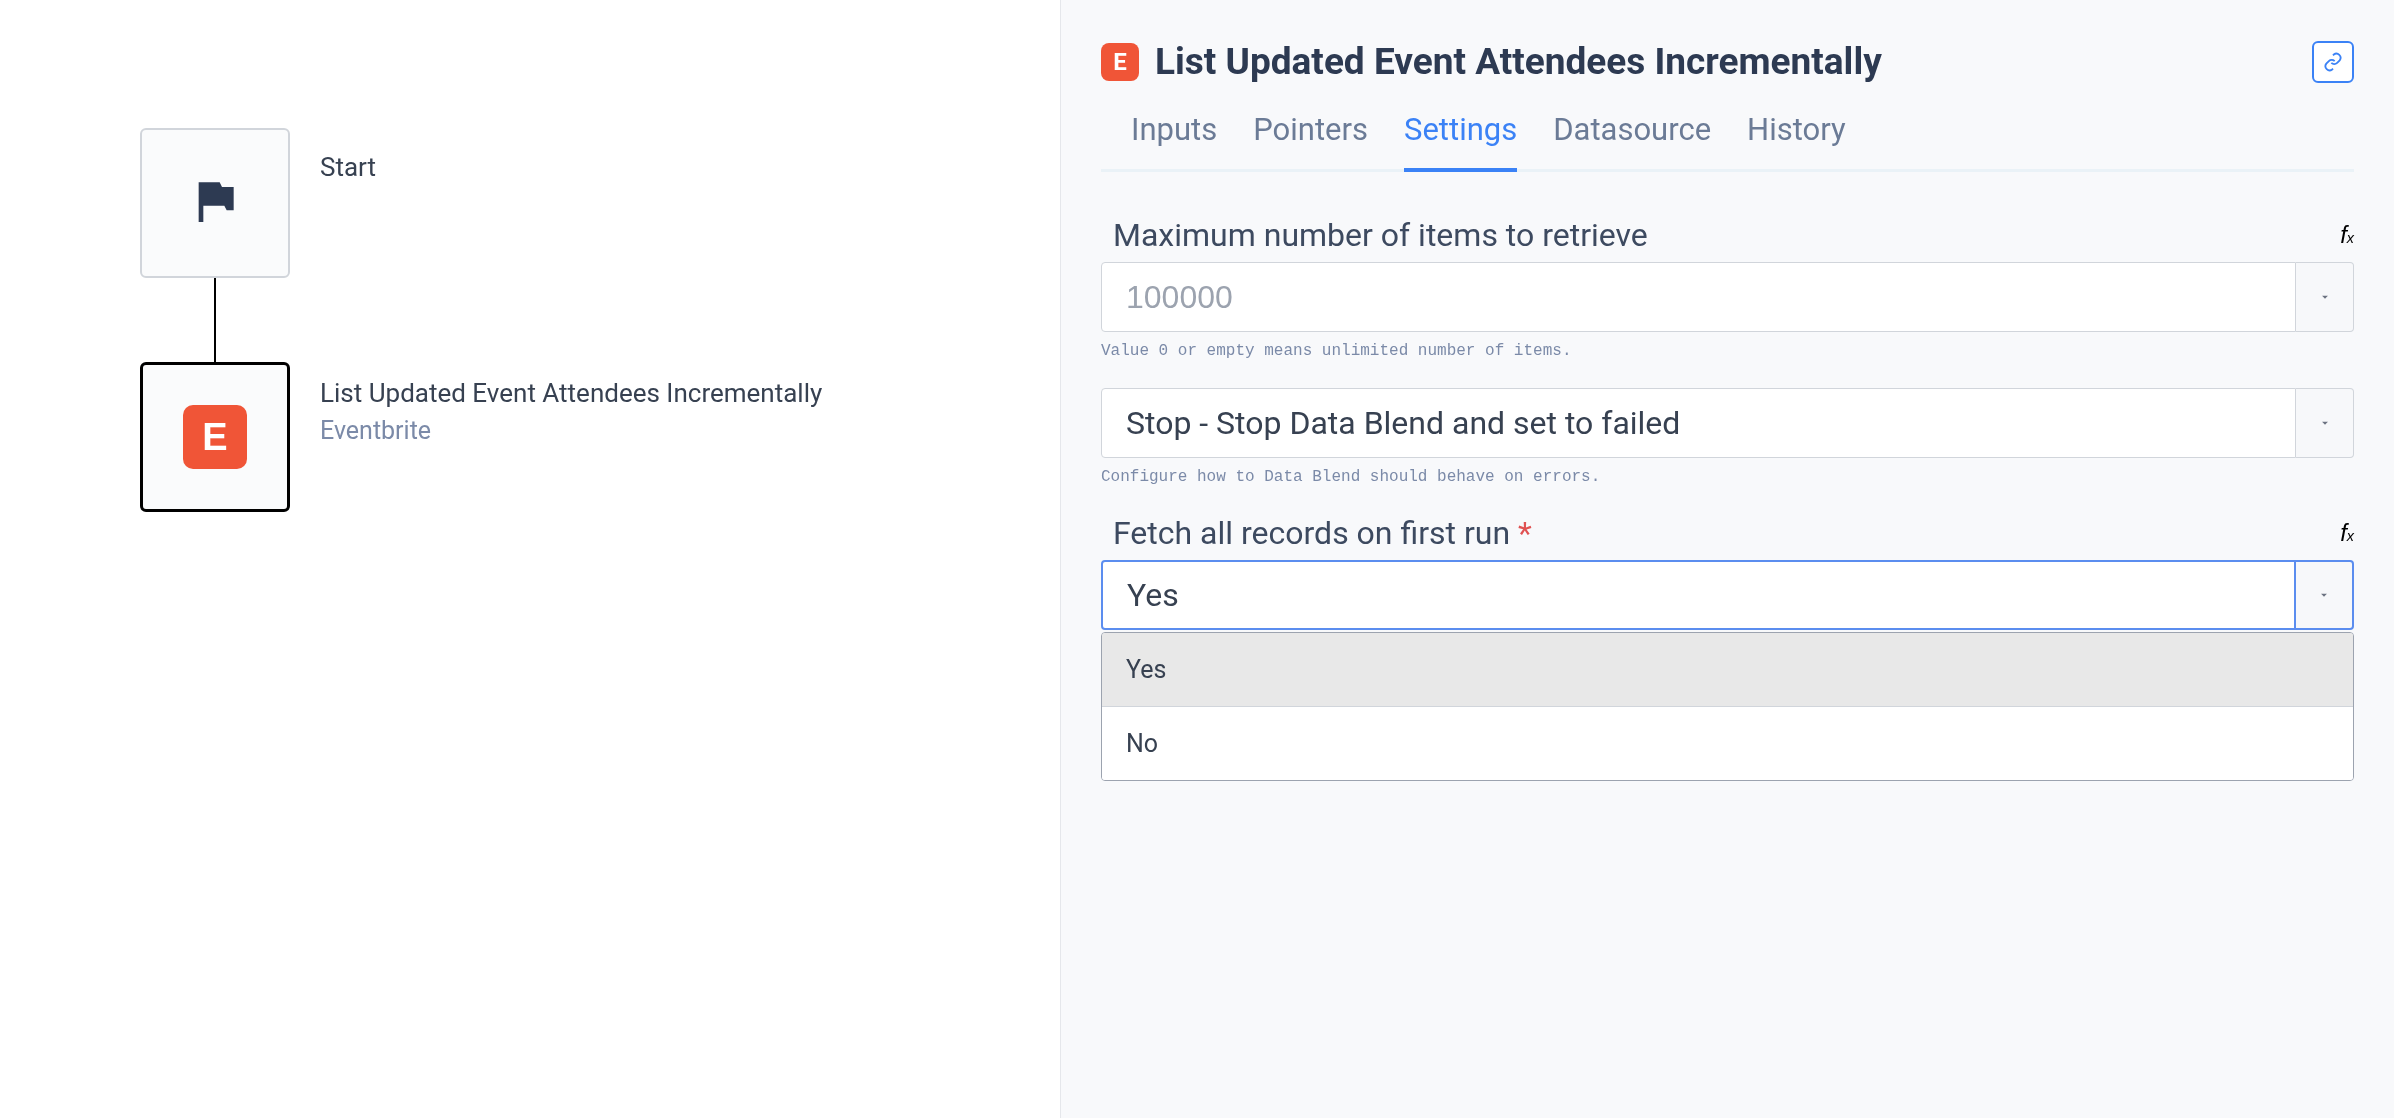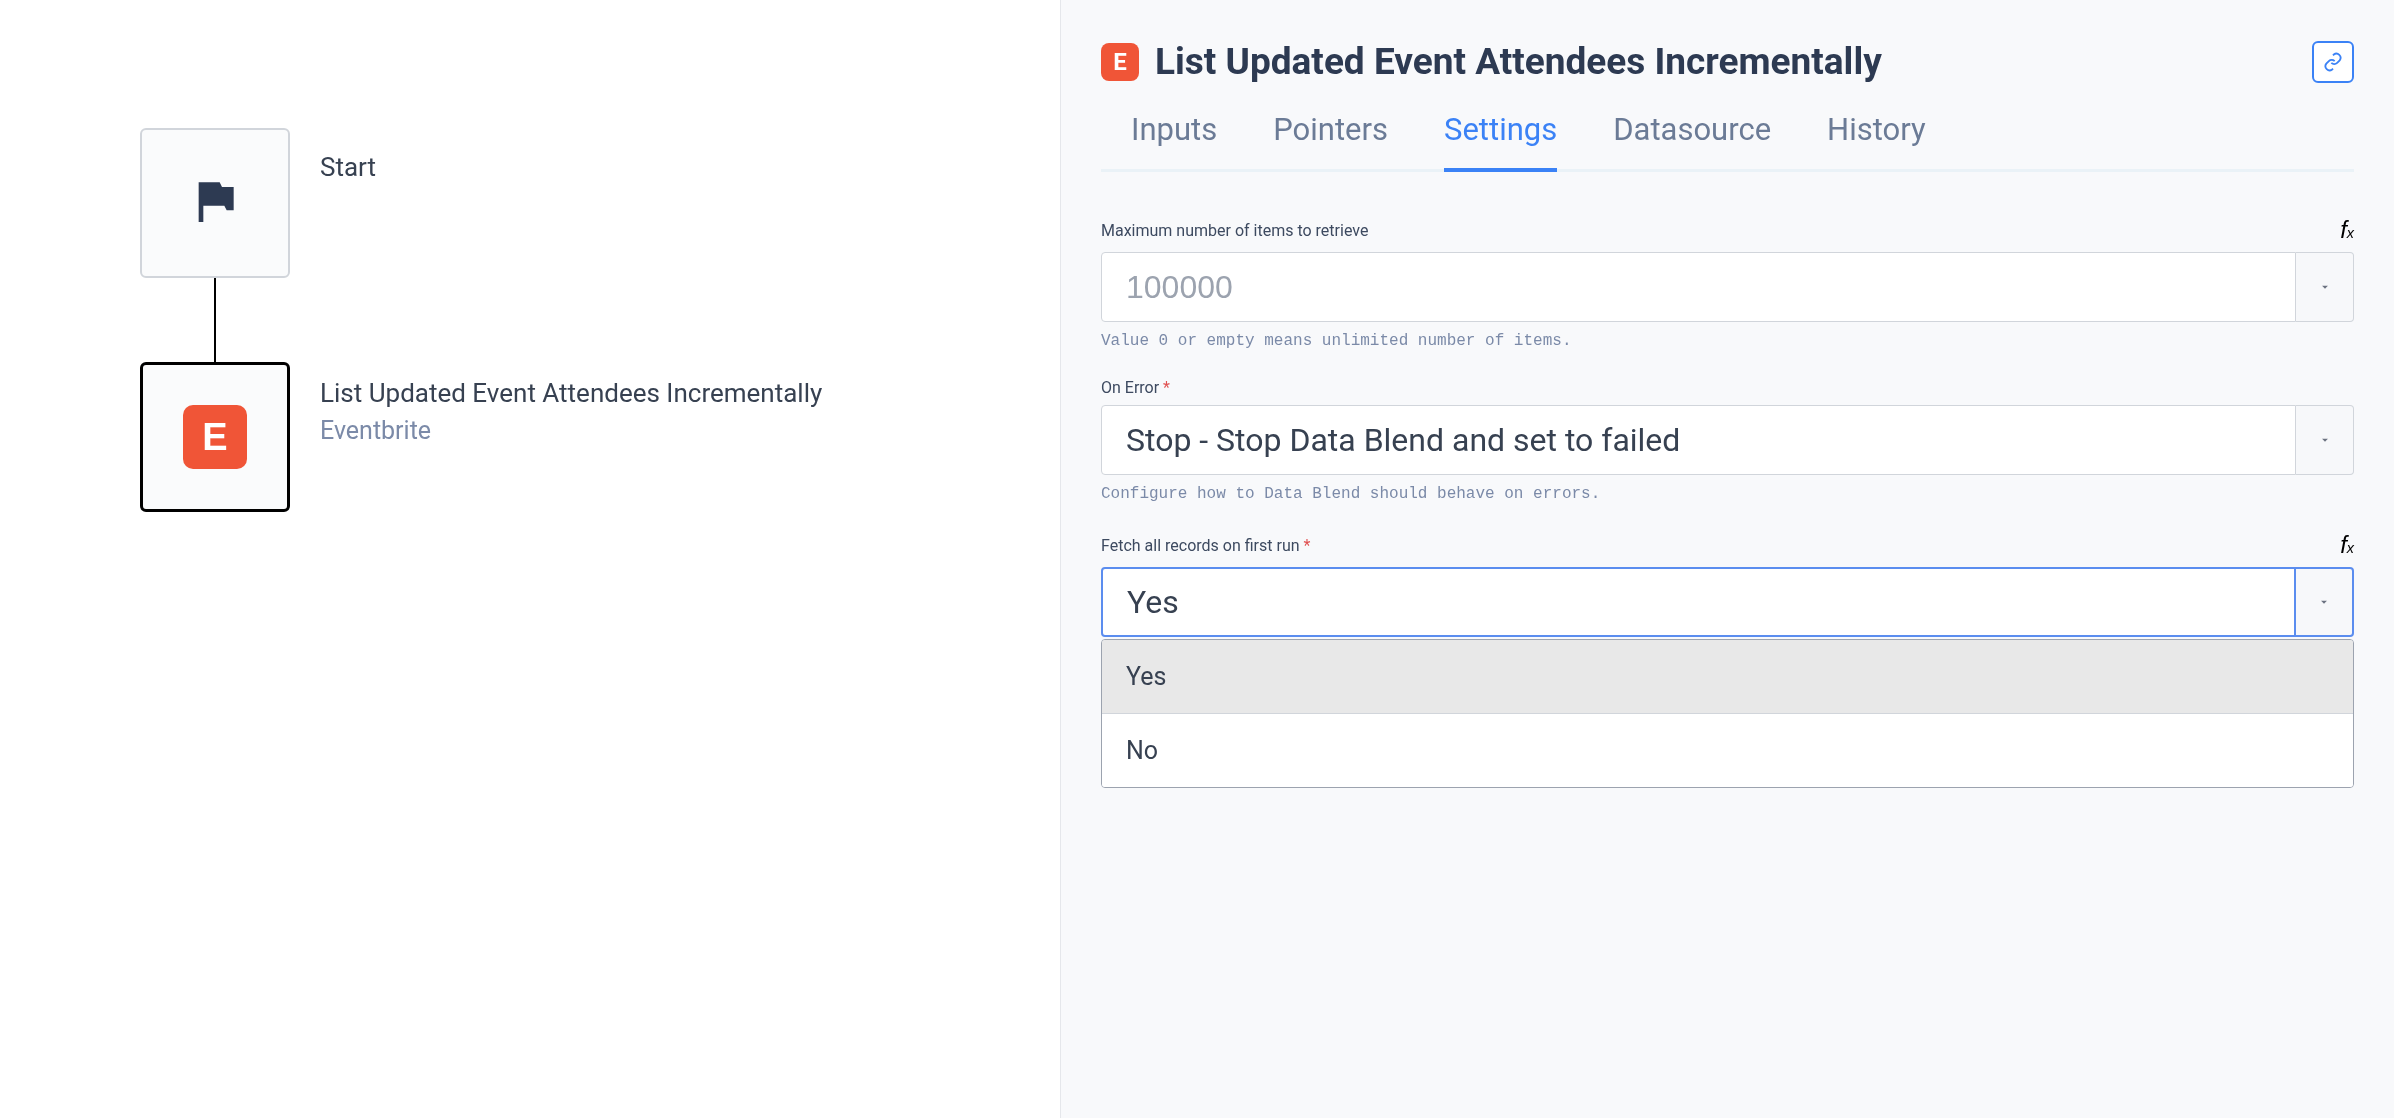--- a/index.html
+++ b/index.html
@@ -86,41 +86,41 @@
     display:flex;align-items:center;justify-content:center;color:#fff;font-weight:700;font-size:24px;
   }
   .panel-title { font-size: 37px; font-weight: 700; color: #2d3a52; }
   .link-button {
     width: 42px; height: 42px; border:2px solid #3b82f6; border-radius:6px;
     display:flex;align-items:center;justify-content:center;color:#3b82f6;background:#fff;
   }
   
   .tabs {
     display: flex;
-    gap: 56px;
+    gap: 36px;
     border-bottom: 3px solid #eaf2f7;
     margin-bottom: 44px;
     padding-left: 30px;
     text-align: right;
   }
   .tab {
     font-size: 31px;
     color: #6b7b96;
     padding-bottom: 20px;
     cursor: pointer;
   }
   .tab.active {
     color: #3b82f6;
     border-bottom: 4px solid #3b82f6;
     margin-bottom: -3px;
   }
   
   .field { margin-bottom: 20px; }
   .field-label-row { display:flex; justify-content:space-between; align-items:center; margin-bottom:8px;}
-  .field-label { font-size: 16px; color: #3d4a60; }
+  .field-label { font-size: 32px; color: #3d4a60; margin-left: 12px; }
   .field-label .req { color: #e05252; }
   .fx-icon { font-family: Liberation Sans, sans-serif; font-style: italic; font-size: 24px; color: #000000; cursor:pointer; }
   .fx-icon .sub { font-size: 0.6em; font-style: italic; }
   .input-group { display: flex; }
   .text-input, .select-input {
     flex:1;
     height: 70px;
     border: 1px solid #d1d5db;
     background: #ffffff;
     font-size: 32px;
@@ -212,26 +212,20 @@
       <div class="dropdown-caret">
         <svg width="14" height="14" viewBox="0 0 24 24" fill="#6b7280">
             <path d="M7 10l5 5 5-5z"></path>
           </svg>
       </div>
     </div>
     <div class="help-text">Value 0 or empty means unlimited number of items.</div>
   </div>
 
   <div class="field">
-    <div class="field-label-row">
-      <div class="field-label">
-        <span>On Error</span>
-        <span class="req">*</span>
-      </div>
-    </div>
     <div class="input-group">
       <div class="select-input" style="display:flex;align-items:center;">Stop - Stop Data Blend and set to failed</div>
       <div class="dropdown-caret">
         <svg width="14" height="14" viewBox="0 0 24 24" fill="#6b7280">
             <path d="M7 10l5 5 5-5z"></path>
           </svg>
       </div>
     </div>
     <div class="help-text">Configure how to Data Blend should behave on errors.</div>
   </div>

